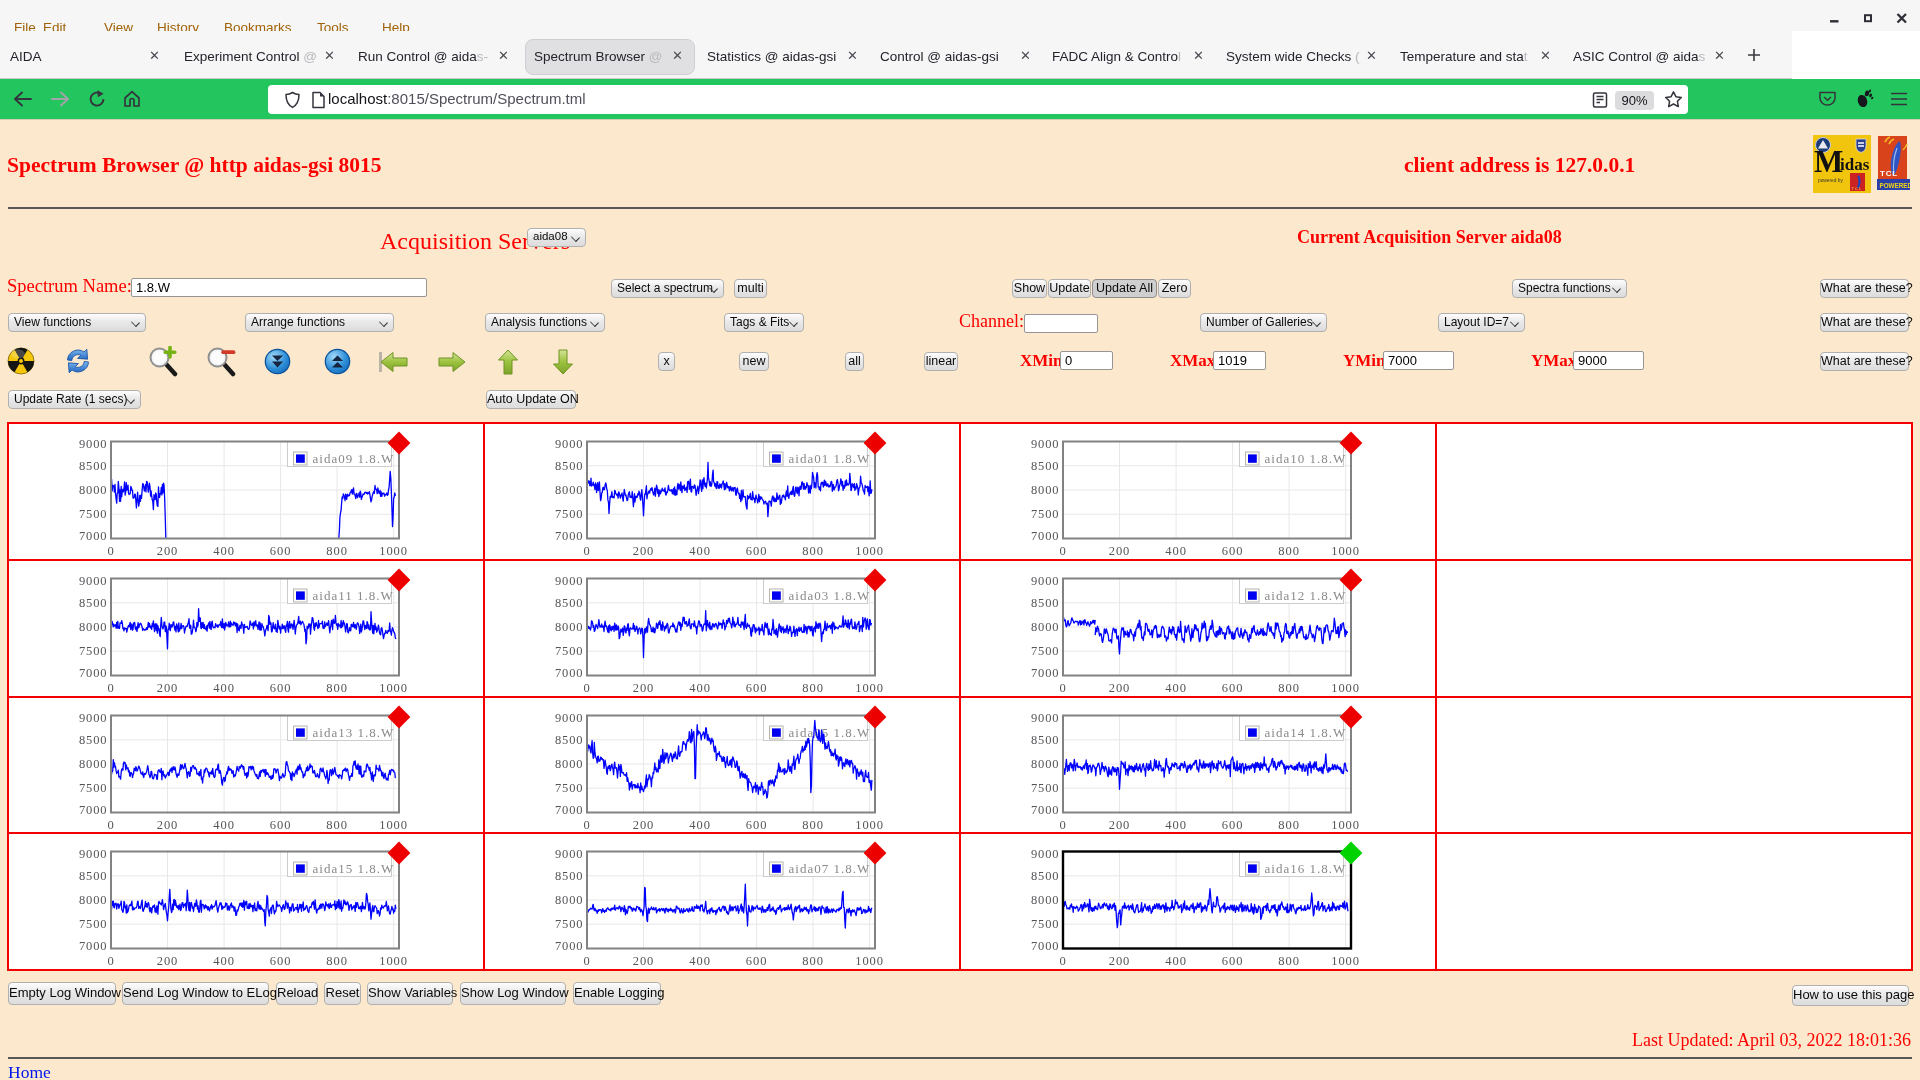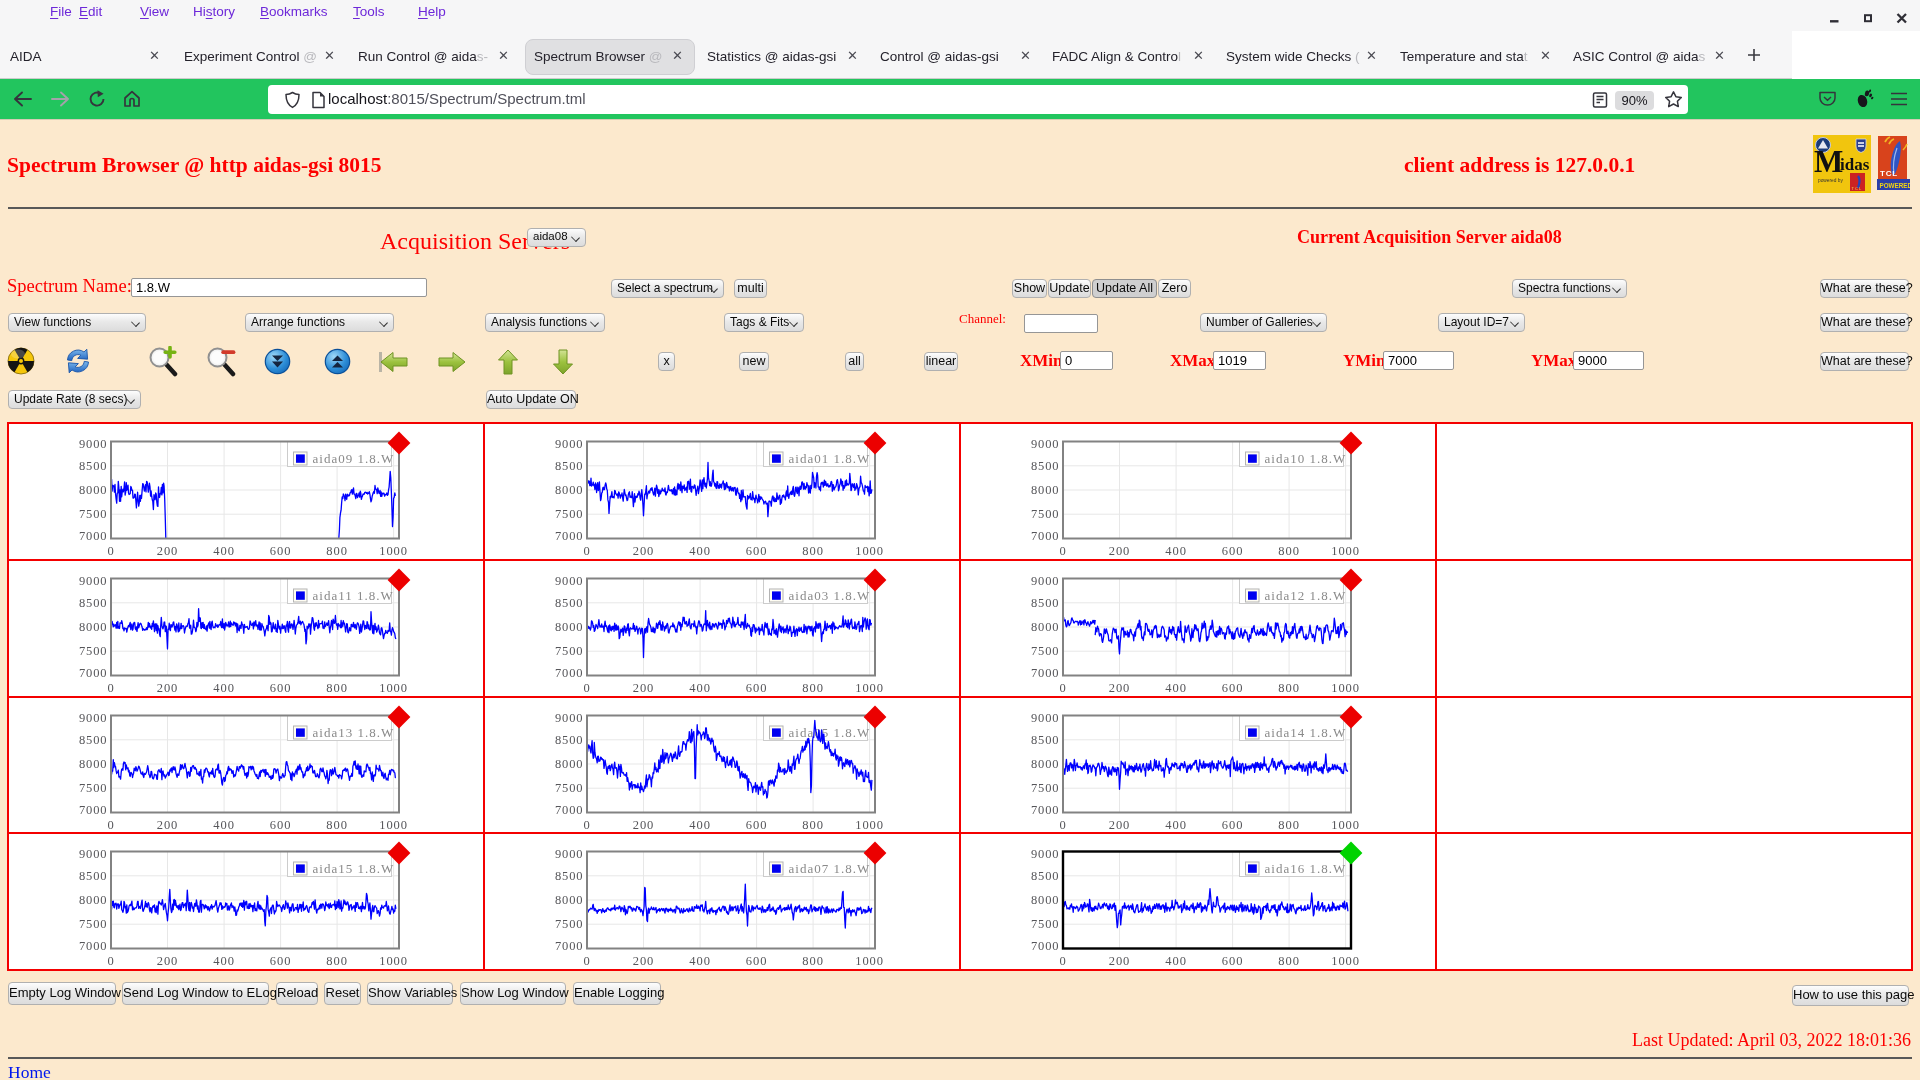--- a/index.html
+++ b/index.html
@@ -1,21 +1,21 @@
 <!DOCTYPE html>
 <html><head>
 <meta charset="utf-8">
 <style>
 * { margin:0; padding:0; box-sizing:border-box; }
 html,body { width:1920px; height:1080px; overflow:hidden; background:#fff; }
 body { font-family:"Liberation Sans", sans-serif; }
 .abs { position:absolute; }
 
 #menubar { position:absolute; left:0; top:0; width:1920px; height:31px; background:#f6f6f7; }
-#menubar span { position:absolute; top:4px; font-size:13.5px; color:#6d28d9;margin-left:36px; }
+#menubar span { position:absolute; top:20px; font-size:13.5px; color:#a16207; }
 #menubar u { text-decoration-thickness:1px; text-underline-offset:2px; }
 #tabbar { position:absolute; left:0; top:31px; width:1792px; height:48px; background:#f6f6f7; border-bottom:1px solid #ccc; }
 .tab { position:absolute; top:18px; font-size:13.5px; color:#24222b; white-space:nowrap; }
 .tab .fade { color:#b9b9bd; }
 .tclose { position:absolute; top:17px; font-size:13px; color:#4a4a52; }
 #activetab { position:absolute; left:525px; top:8px; width:170px; height:36px; background:#e0e0e2; border:1px solid #cfcfd3; border-radius:8px; }
 #navbar { position:absolute; left:0; top:79px; width:1920px; height:41px; background:#22c55e; border-bottom:1px solid #d6ccb4; }
 #urlbox { position:absolute; left:268px; top:6px; width:1420px; height:29px; background:#fff; border-radius:4px; }
 #urltext { position:absolute; left:60px; top:5px; font-size:15px; color:#15141a; }
 #urltext .path { color:#50505a; }
@@ -173,21 +173,21 @@
   <div class="btn" style="left:1048px;top:159px;width:43px">Update</div>
   <div class="btn pressed" style="left:1092px;top:159px;width:65px">Update All</div>
   <div class="btn" style="left:1158px;top:159px;width:33px">Zero</div>
   <div class="sel" style="left:1512px;top:159px;width:115px">Spectra functions</div>
   <div class="btn" style="left:1820px;top:159px;width:89px">What are these?</div>
 
   <div class="sel" style="left:8px;top:193px;width:138px">View functions</div>
   <div class="sel" style="left:245px;top:193px;width:149px">Arrange functions</div>
   <div class="sel" style="left:485px;top:193px;width:120px">Analysis functions</div>
   <div class="sel" style="left:724px;top:193px;width:80px">Tags &amp; Fits</div>
-  <div class="rserif" style="left:959px;top:191px;font-size:13px">Channel:</div>
+  <div class="rserif" style="left:959px;top:191px;font-size:18px">Channel:</div>
   <div class="inp" style="left:1024px;top:194px;width:74px"></div>
   <div class="sel" style="left:1200px;top:193px;width:127px">Number of Galleries</div>
   <div class="sel" style="left:1438px;top:193px;width:87px">Layout ID=7</div>
   <div class="btn" style="left:1820px;top:193px;width:89px">What are these?</div>
 
   <svg class="icon" style="left:7px;top:227px" width="28" height="28" viewBox="0 0 28 28">
     <circle cx="14" cy="14" r="13" fill="#f5c60a" stroke="#7a6205" stroke-width="0.8"></circle>
     <path d="M14 14 L20.5 2.74 A13 13 0 0 0 7.5 2.74 Z" fill="#141414"></path>
     <path d="M14 14 L1 14 A13 13 0 0 0 7.5 25.26 Z" fill="#141414"></path>
     <path d="M14 14 L20.5 25.26 A13 13 0 0 0 27 14 Z" fill="#141414"></path>
@@ -261,21 +261,21 @@
   <div class="rserif" style="left:1020px;top:231px;font-size:17px;font-weight:bold">XMin</div>
   <div class="inp" style="left:1060px;top:231px;width:53px">0</div>
   <div class="rserif" style="left:1170px;top:231px;font-size:17px;font-weight:bold">XMax</div>
   <div class="inp" style="left:1213px;top:231px;width:53px">1019</div>
   <div class="rserif" style="left:1343px;top:231px;font-size:17px;font-weight:bold">YMin</div>
   <div class="inp" style="left:1383px;top:231px;width:71px">7000</div>
   <div class="rserif" style="left:1531px;top:231px;font-size:17px;font-weight:bold">YMax</div>
   <div class="inp" style="left:1573px;top:231px;width:71px">9000</div>
   <div class="btn" style="left:1820px;top:232px;width:89px">What are these?</div>
 
-  <div class="sel" style="left:8px;top:270px;width:133px">Update Rate (8 secs)</div>
+  <div class="sel" style="left:8px;top:270px;width:133px">Update Rate (1 secs)</div>
   <div class="btn" style="left:486px;top:270px;width:90px">Auto Update ON</div>
 
   <div id="grid">
       <div class="cell">
         <svg width="474" height="134" viewBox="0 0 474 134" style="position:absolute;left:0;top:0">
           <g stroke="#e7e7e7" stroke-width="1">
             <line x1="158.5" y1="17.5" x2="158.5" y2="114.5"></line>
             <line x1="215.1" y1="17.5" x2="215.1" y2="114.5"></line>
             <line x1="271.6" y1="17.5" x2="271.6" y2="114.5"></line>
             <line x1="328.1" y1="17.5" x2="328.1" y2="114.5"></line>

